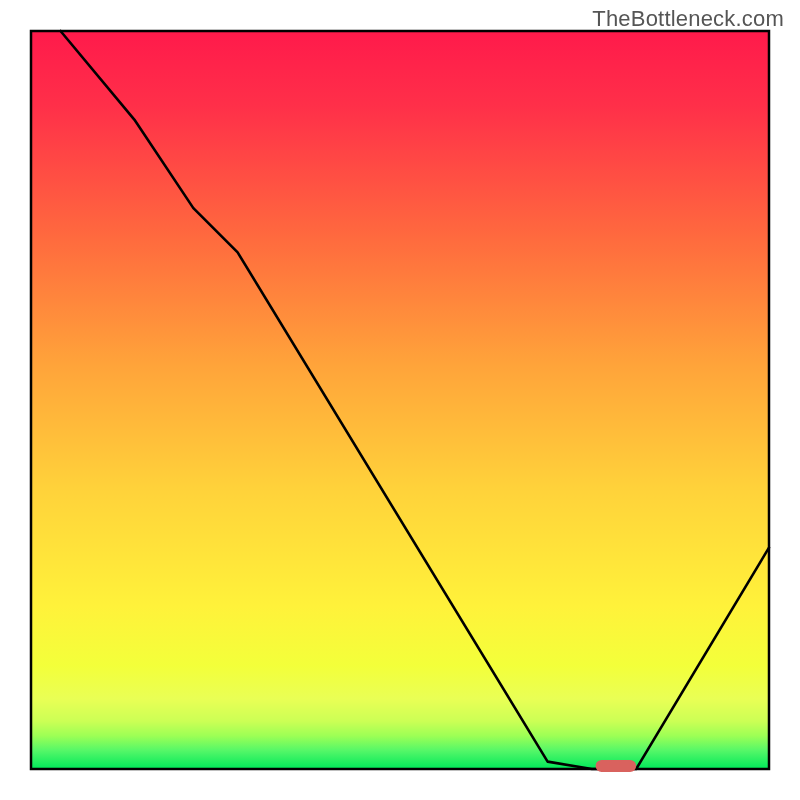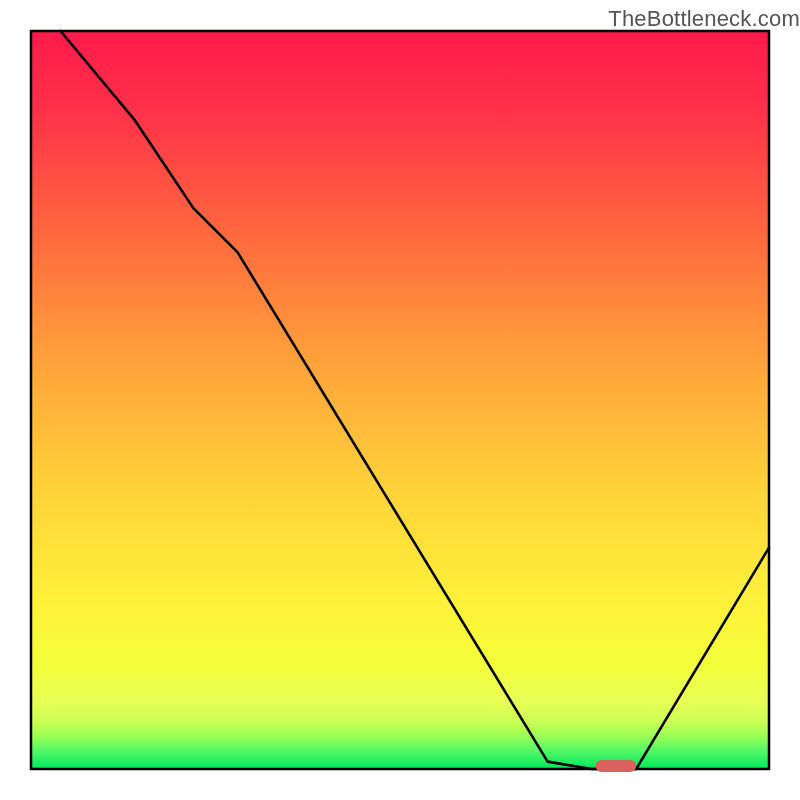--- a/index.html
+++ b/index.html
@@ -12,21 +12,21 @@
     overflow: hidden;
   }
   .container {
     position: relative;
     width: 800px;
     height: 800px;
   }
   .watermark {
     position: absolute;
     top: 6px;
-    right: 0;
+    right: 16px;
     font-size: 22px;
     font-weight: 500;
     color: #555;
     letter-spacing: 0.2px;
   }
   svg {
     position: absolute;
     top: 0;
     left: 0;
   }

